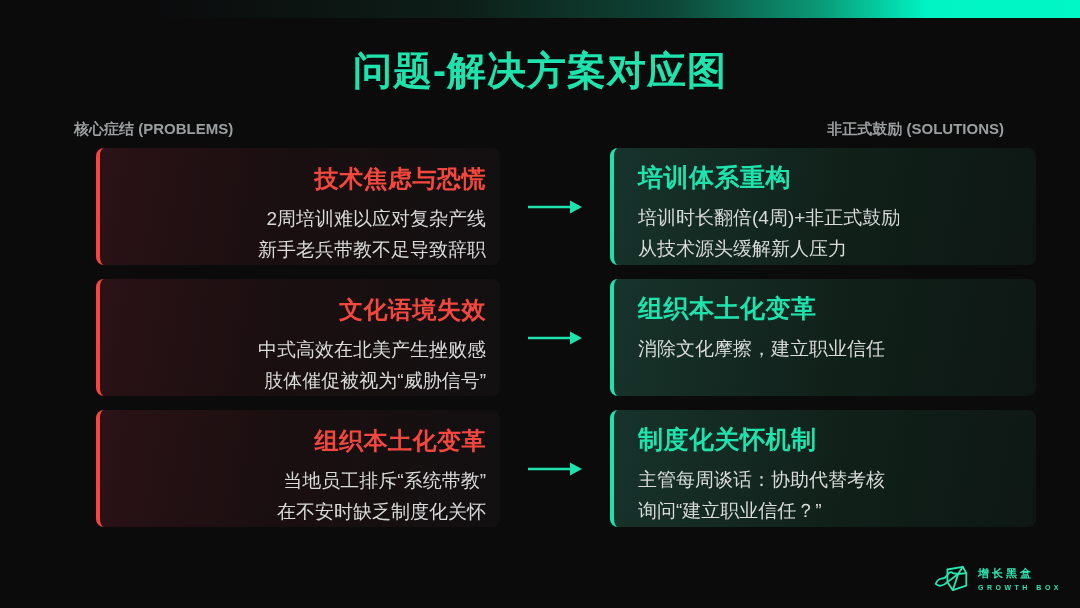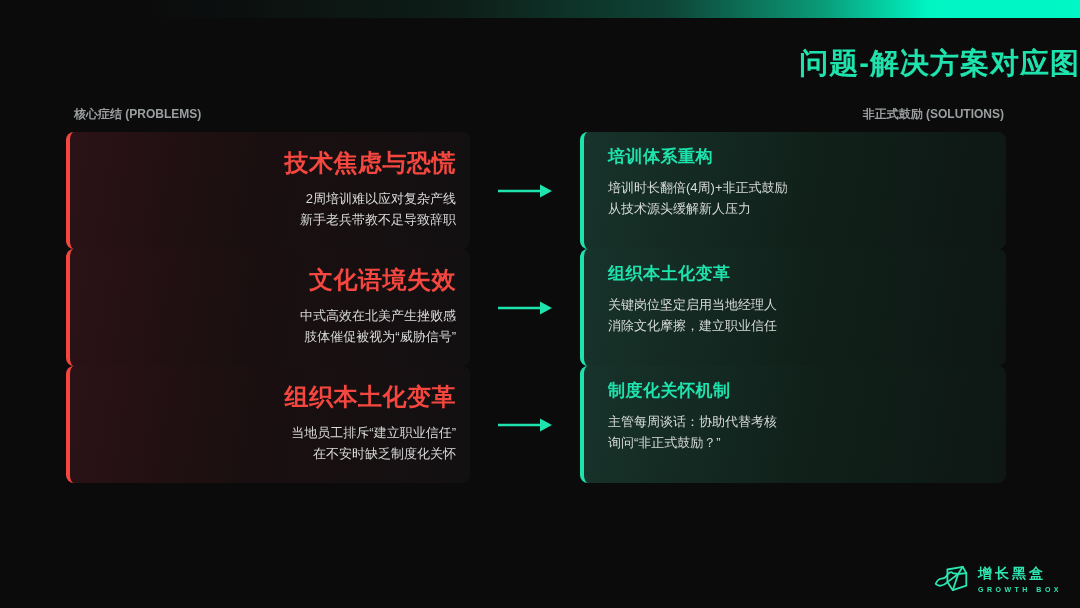--- a/index.html
+++ b/index.html
@@ -9,39 +9,40 @@
     font-family:"Liberation Sans","DejaVu Sans",sans-serif;
     position:relative;
     overflow:hidden;
     color:#d9dbda;
   }
   .topbar {
     height:18px; width:100%;
     background:linear-gradient(90deg,#0b0b0c 0%,#0b0b0c 14%,#0d1d17 42%,#0e4536 62%,#0a9a77 76%,#00f5c3 86%,#00f8c6 100%);
   }
   .page-title {
-    text-align:right;
+    text-align:center;
     margin-top:26px;
-    font-size:29px;
+    font-size:39px;
     font-weight:bold;
     color:#1fe3ad;
     letter-spacing:1px;
   }
   .headers {
     display:flex; justify-content:space-between;
     padding:0 76px 0 74px;
     margin-top:22px;
-    font-size:12px; font-weight:bold;
+    font-size:15px; font-weight:bold;
     color:#9b9fa0;
   }
   .grid {
     display:grid;
     grid-template-columns:404px 110px 426px;
     grid-auto-rows:117px;
-    padding-left:66px;
+    row-gap:14px;
+    padding-left:96px;
     margin-top:9px;
   }
   .card {
     border-radius:8px;
     overflow:hidden;
   }
   .card.problem {
     background:linear-gradient(100deg,#2b1216 0%,#1a0f10 45%,#121011 100%);
     border-left:4px solid #f5473f;
     text-align:right;
@@ -52,37 +53,37 @@
     border-left:4px solid #1fe3ad;
     padding:13px 0 0 24px;
   }
   .card .card-title {
     font-size:24px;
     font-weight:bold;
     margin-bottom:9px;
     letter-spacing:0.5px;
   }
   .card.problem .card-title { color:#f5473f; }
-  .card.solution .card-title { color:#1fe3ad; font-size:17px; }
+  .card.solution .card-title { color:#1fe3ad; font-size:25px; }
   .card .line {
-    font-size:13px;
+    font-size:19px;
     line-height:1.62;
     color:#d9dbda;
   }
   .arrow-cell {
     display:flex; align-items:center; justify-content:center;
   }
   .logo {
     position:absolute;
     right:18px; bottom:13px;
     display:flex; align-items:center; gap:9px;
   }
   .logo-text { display:flex; flex-direction:column; gap:3px; }
   .logo-name {
-    font-size:14px; font-weight:bold; color:#2ee6b2; letter-spacing:3px;
+    font-size:11px; font-weight:bold; color:#2ee6b2; letter-spacing:3px;
   }
   .logo-sub {
     font-size:7px; color:#2ee6b2; letter-spacing:3.5px; font-weight:bold;
   }
 </style>
 </head>
 <body>
 
 <div class="topbar"></div>
 
@@ -118,39 +119,38 @@
     <div class="line">肢体催促被视为“威胁信号”</div>
   </div>
   <div class="arrow-cell">
     <svg width="56" height="16" viewBox="0 0 56 16">
       <line x1="1" y1="8" x2="43" y2="8" stroke="#1fe3ad" stroke-width="2.6"></line>
       <polygon points="43,1.5 55,8 43,14.5" fill="#1fe3ad"></polygon>
     </svg>
   </div>
   <div class="card solution">
     <div class="card-title">组织本土化变革</div>
-    <div class="line">关键岗位坚定启用当地经理人</div>
     <div class="line">消除文化摩擦，建立职业信任</div>
   </div>
 
   <div class="card problem">
     <div class="card-title">组织本土化变革</div>
-    <div class="line">当地员工排斥“建立职业信任”</div>
+    <div class="line">当地员工排斥“系统带教”</div>
     <div class="line">在不安时缺乏制度化关怀</div>
   </div>
   <div class="arrow-cell">
     <svg width="56" height="16" viewBox="0 0 56 16">
       <line x1="1" y1="8" x2="43" y2="8" stroke="#1fe3ad" stroke-width="2.6"></line>
       <polygon points="43,1.5 55,8 43,14.5" fill="#1fe3ad"></polygon>
     </svg>
   </div>
   <div class="card solution">
     <div class="card-title">制度化关怀机制</div>
     <div class="line">主管每周谈话：协助代替考核</div>
-    <div class="line">询问“非正式鼓励？”</div>
+    <div class="line">询问“建立职业信任？”</div>
   </div>
 
 </div>
 
 <div class="logo">
   <svg width="36" height="33" viewBox="0 0 40 36" fill="none" stroke="#2ae6b0" stroke-width="2" stroke-linejoin="round" stroke-linecap="round">
 
     <path d="M16 8 L33 5 L37 12 L37 26 L22 31 L16 22 Z"></path>
     <path d="M33 5 L28 13 L37 12"></path>
     <path d="M28 13 L22 31"></path>

